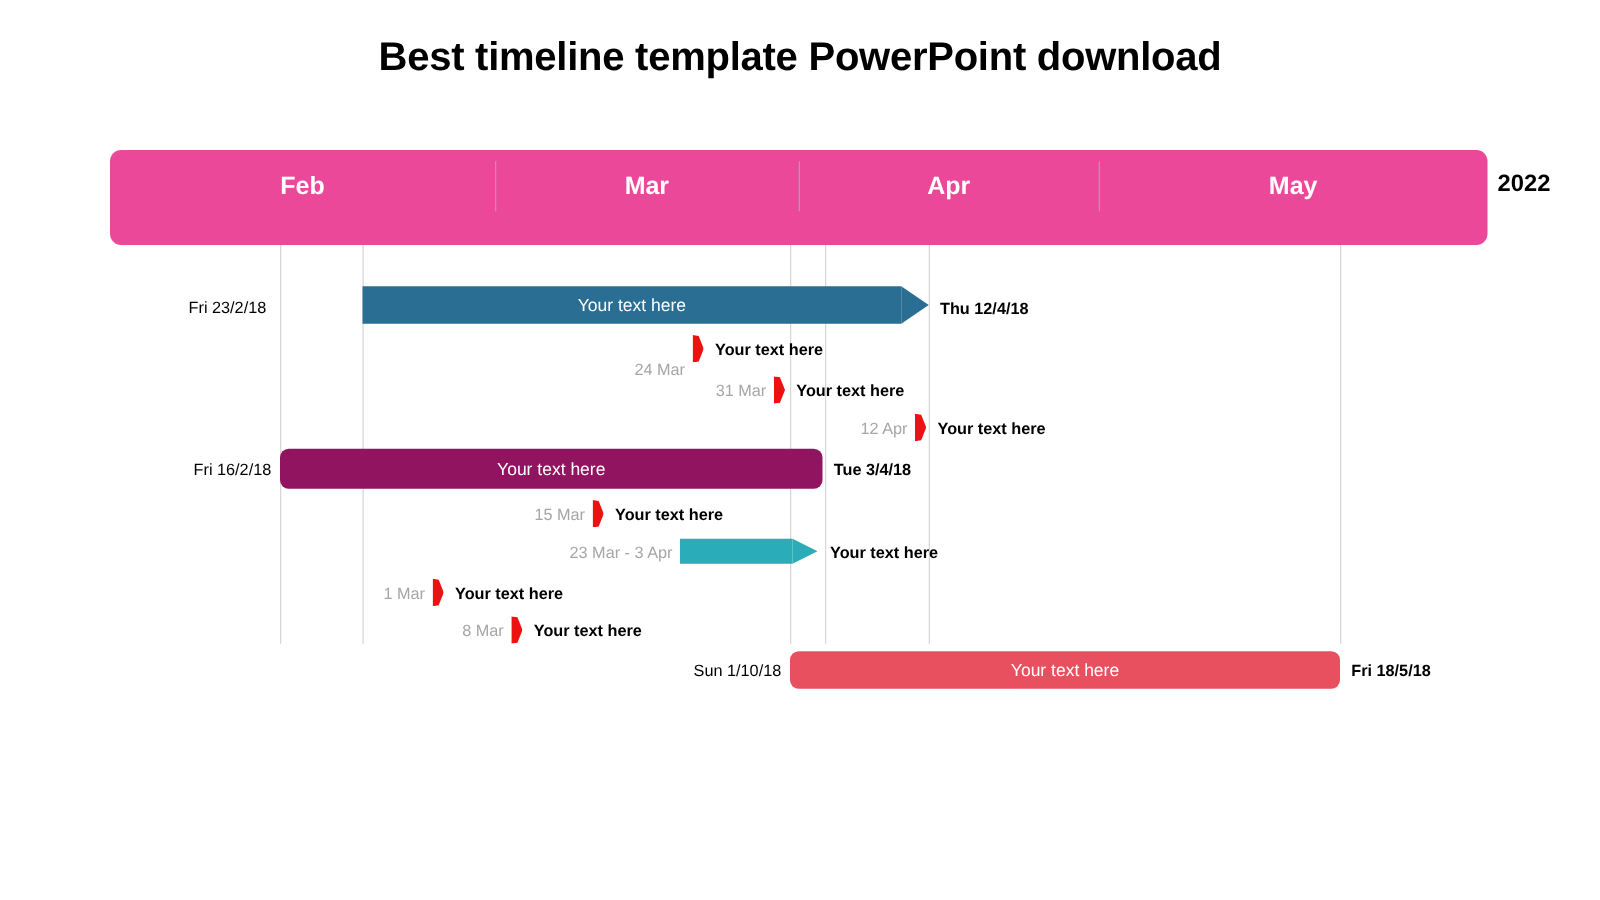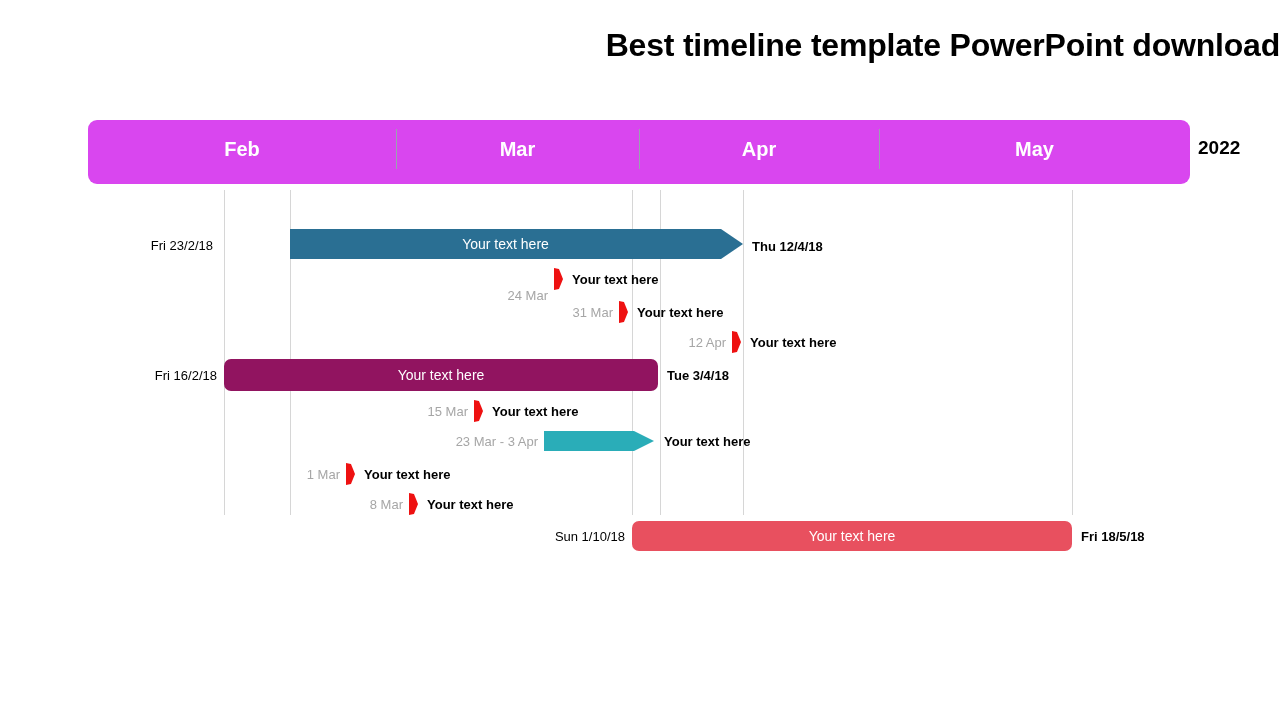--- a/index.html
+++ b/index.html
@@ -23,21 +23,21 @@
     height: 720px;
     background: #ffffff;
   }
 
   
   #page-title {
     position: absolute;
     left: 0;
     top: 27px;
     width: 1280px;
-    text-align: right;
+    text-align: center;
     font-size: 32px;
     font-weight: bold;
     color: #000000;
     letter-spacing: -0.2px;
     white-space: nowrap;
   }
 
   
   #chart {
     position: absolute;
@@ -46,22 +46,22 @@
     width: 1280px;
     height: 720px;
   }
 
   
   #month-header {
     position: absolute;
     left: 88px;
     top: 120px;
     width: 1102px;
-    height: 64px;
-    background: #d946ef;
+    height: 76px;
+    background: #ec4899;
     border-radius: 9px;
   }
   .month-cell {
     position: absolute;
     top: 0;
     height: 58px;
     line-height: 58px;
     text-align: center;
     color: #ffffff;
     font-size: 20px;

